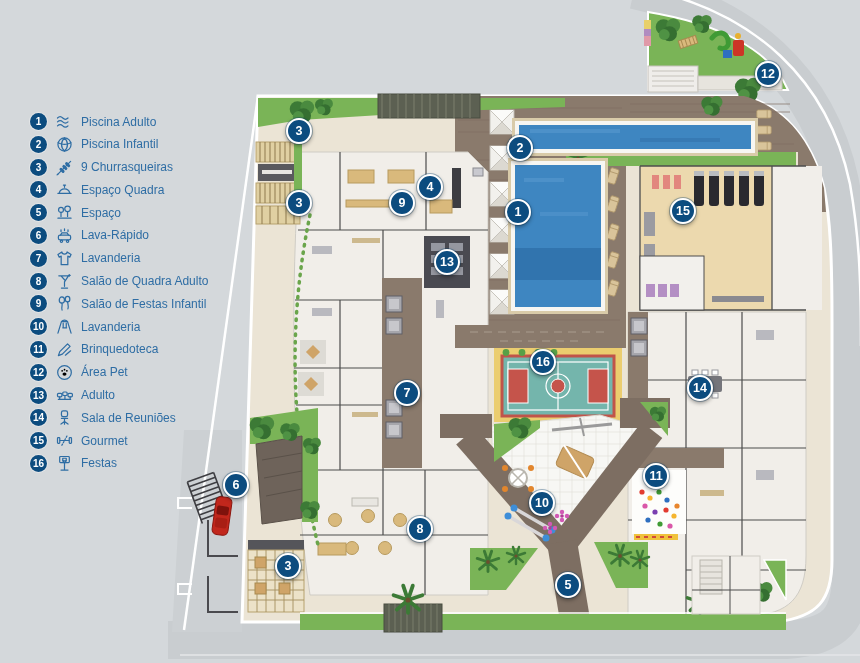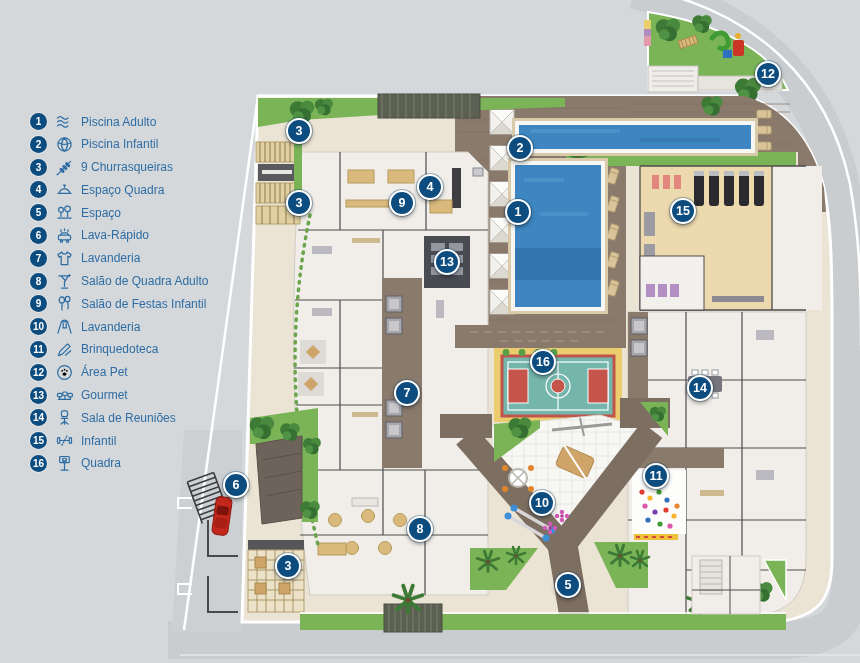--- a/index.html
+++ b/index.html
@@ -226,48 +226,48 @@
         </span>
         <span class="llabel">Área Pet</span>
       </div>
       <div class="lrow">
         <span class="badge">13</span>
         <span class="licobox">
           <svg viewBox="0 0 24 24">
             <use href="#ic-cinema-seats-icon"></use>
           </svg>
         </span>
+        <span class="llabel">Adulto</span>
+      </div>
+      <div class="lrow">
+        <span class="badge">14</span>
+        <span class="licobox">
+          <svg viewBox="0 0 24 24">
+            <use href="#ic-office-chair-icon"></use>
+          </svg>
+        </span>
+        <span class="llabel">Sala de Reuniões</span>
+      </div>
+      <div class="lrow">
+        <span class="badge">15</span>
+        <span class="licobox">
+          <svg viewBox="0 0 24 24">
+            <use href="#ic-dumbbell-icon"></use>
+          </svg>
+        </span>
         <span class="llabel">Gourmet</span>
       </div>
       <div class="lrow">
-        <span class="badge">14</span>
-        <span class="licobox">
-          <svg viewBox="0 0 24 24">
-            <use href="#ic-office-chair-icon"></use>
-          </svg>
-        </span>
-        <span class="llabel">Sala de Reuniões</span>
-      </div>
-      <div class="lrow">
-        <span class="badge">15</span>
-        <span class="licobox">
-          <svg viewBox="0 0 24 24">
-            <use href="#ic-dumbbell-icon"></use>
-          </svg>
-        </span>
-        <span class="llabel">Infantil</span>
-      </div>
-      <div class="lrow">
         <span class="badge">16</span>
         <span class="licobox">
           <svg viewBox="0 0 24 24">
             <use href="#ic-basketball-hoop-icon"></use>
           </svg>
         </span>
-        <span class="llabel">Quadra</span>
+        <span class="llabel">Festas</span>
       </div>
     </aside>
 
   <div class="plan">
     <svg class="scene" width="860" height="663" viewBox="0 0 860 663">
       <defs>
         <g id="sym-tree">
           <circle cx="-3" cy="-2" r="5.2" fill="#3c7a36"></circle>
             <circle cx="3.5" cy="-3" r="4.6" fill="#4a8a3f"></circle>
           <circle cx="1" cy="2.5" r="5" fill="#356f31"></circle>

